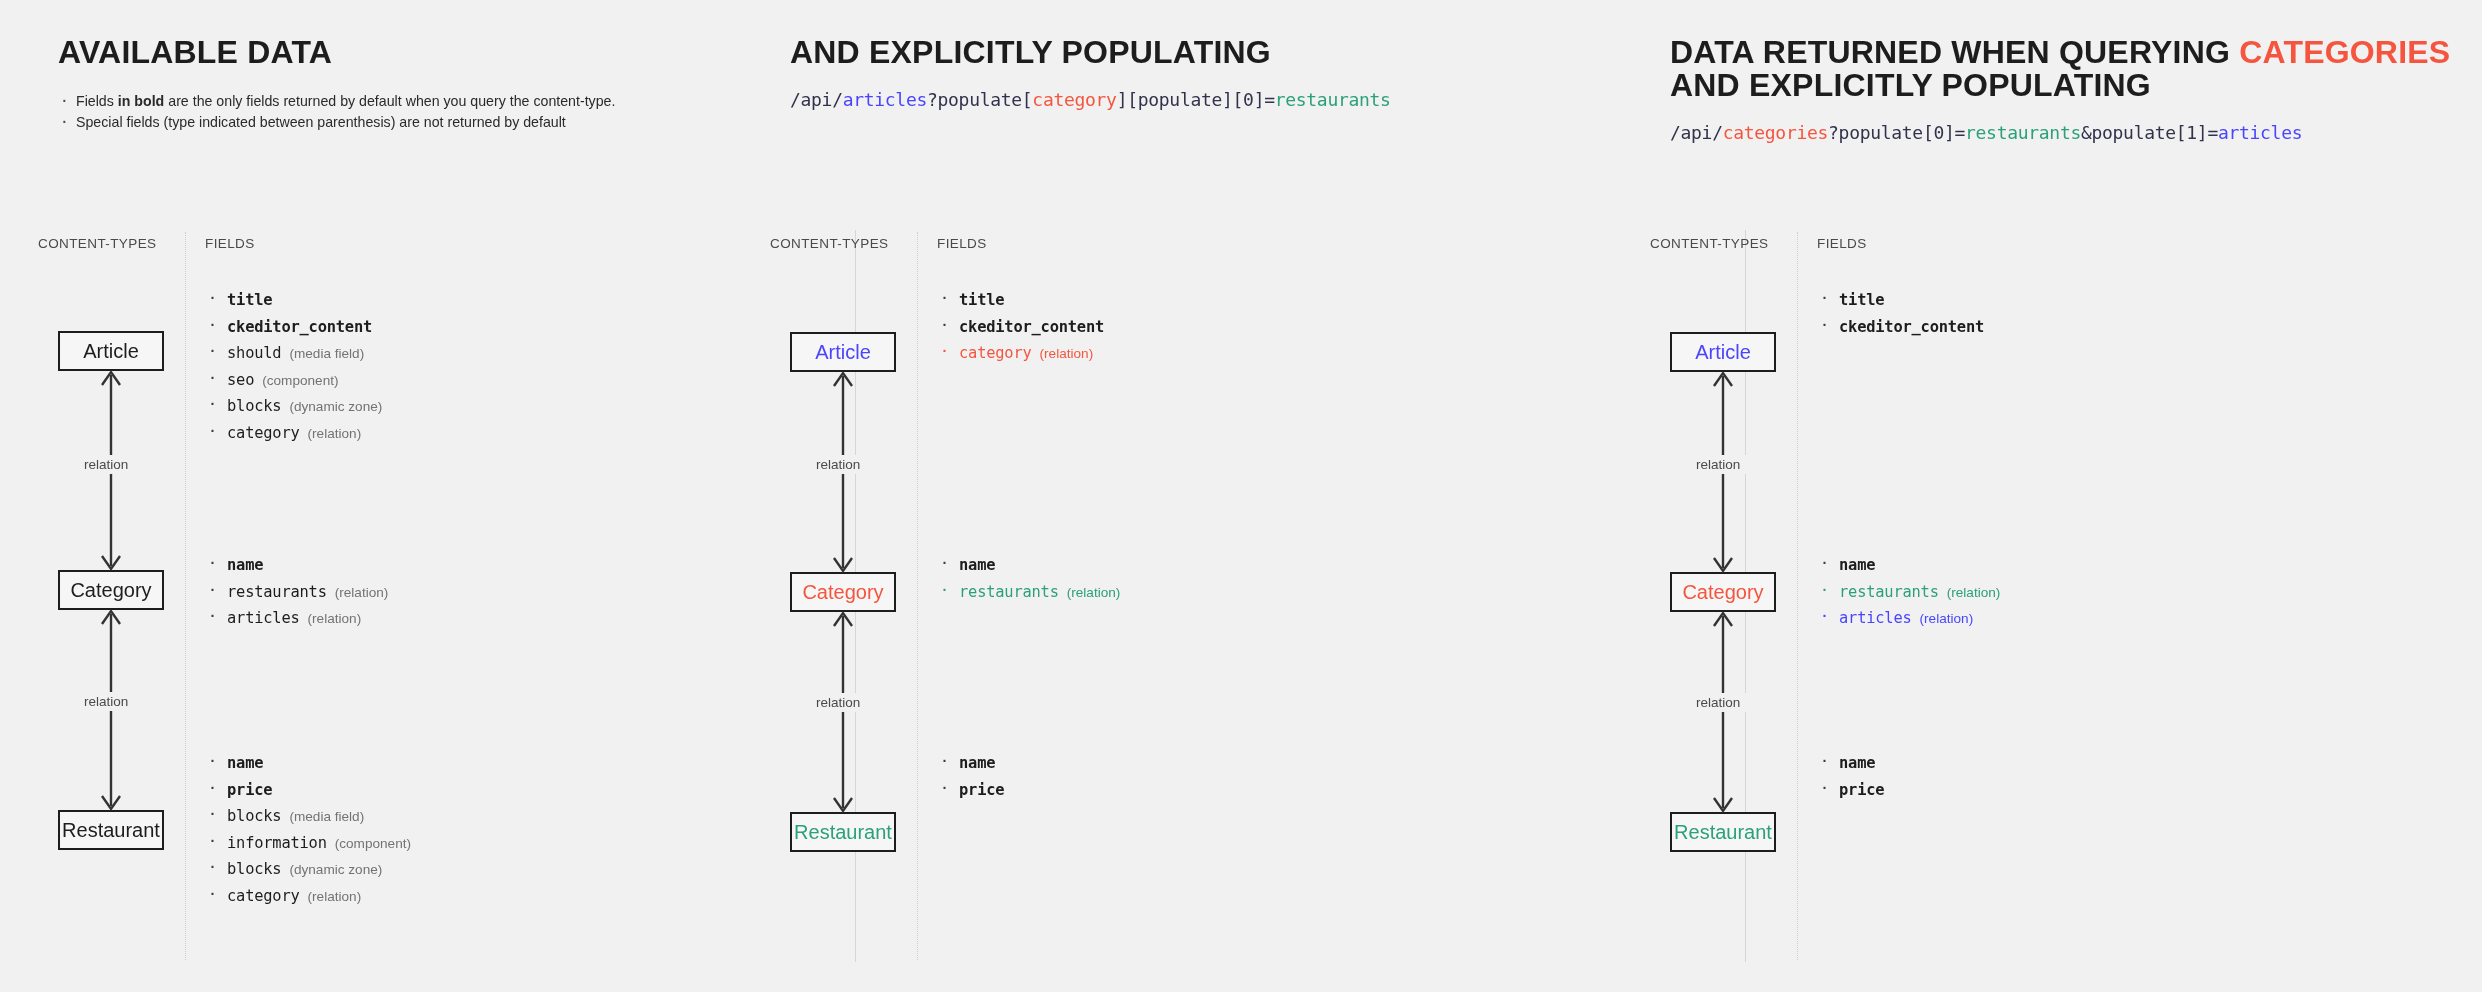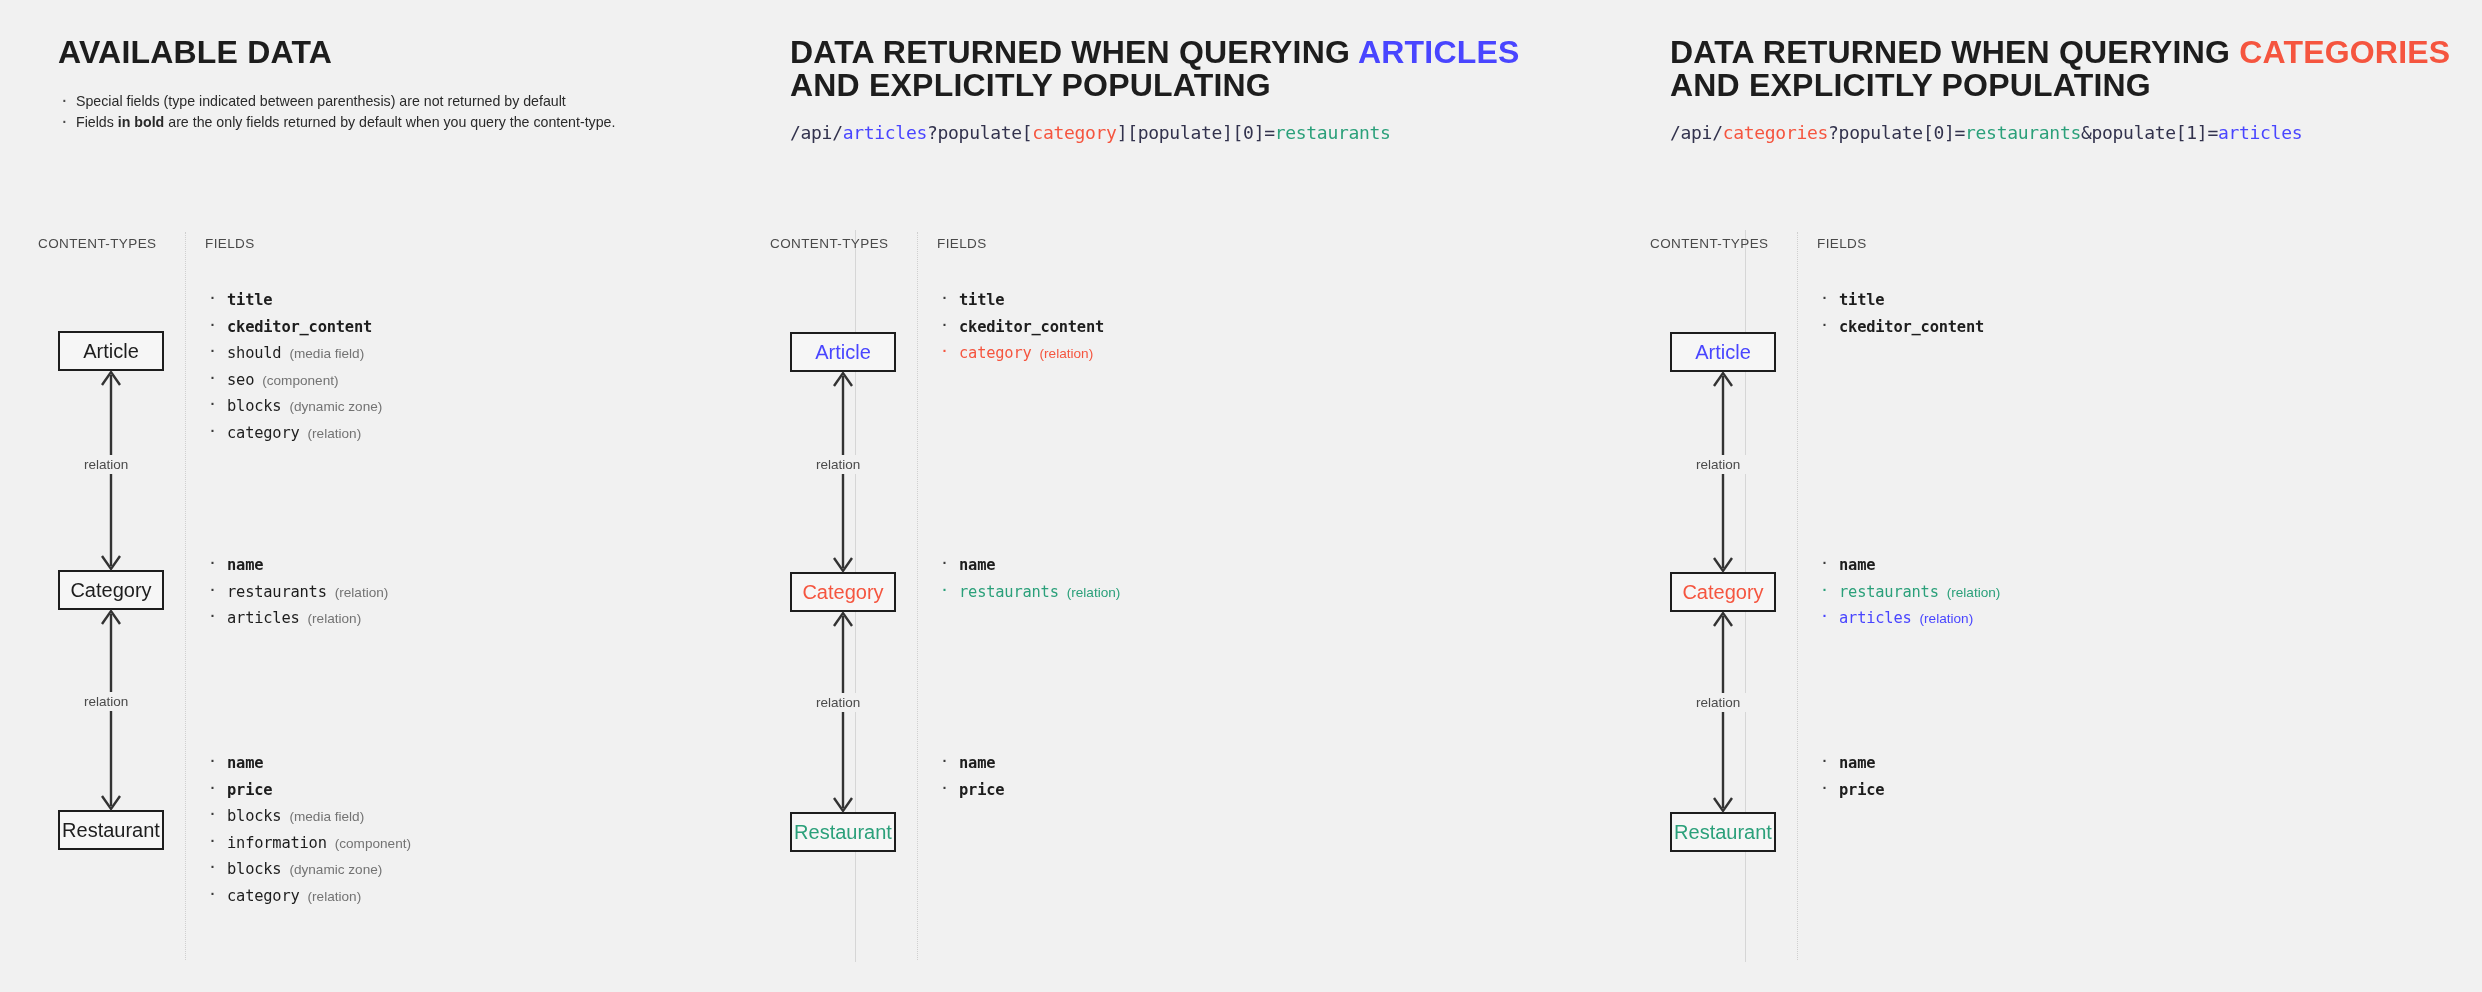--- a/index.html
+++ b/index.html
@@ -184,22 +184,22 @@
   <div class="panel-sep sep-a"></div>
   <div class="panel-sep sep-b"></div>
 
   <div class="panel panel-1">
     <div class="heading-block">
       <div class="heading">AVAILABLE DATA</div>
     </div>
 
     <div class="intro">
       <ul>
+        <li><span>Fields <b>in bold</b> are the only fields returned by default when you query the content-type.</span></li>
         <li><span>Special fields (type indicated between parenthesis) are not returned by default</span></li>
-        <li><span>Fields <b>in bold</b> are the only fields returned by default when you query the content-type.</span></li>
       </ul>
     </div>
 
     <div class="dotted-col" style="left:185px;"></div>
     <div class="col-labels" style="left:0;width:722px;">
       <span class="lbl-ct" style="left:38px;">CONTENT-TYPES</span>
       <span class="lbl-fl" style="left:205px;">FIELDS</span>
     </div>
 
     <div class="node" style="left:58px;top:331px;width:106px;height:40px;">
@@ -250,23 +250,20 @@
           <li><span class="fname">blocks</span><span class="ftype">(media field)</span></li>
           <li><span class="fname">information</span><span class="ftype">(component)</span></li>
           <li><span class="fname">blocks</span><span class="ftype">(dynamic zone)</span></li>
           <li><span class="fname">category</span><span class="ftype">(relation)</span></li>
         </ul>
     </div>
   </div>
 
   <div class="panel panel-2">
     <div class="heading-block">
-      <div class="heading">
-        <span>DATA RETURNED WHEN QUERYING </span><span class="accent-blue">ARTICLES</span>
-      </div>
       <div class="heading">AND EXPLICITLY POPULATING</div>
     </div>
 
     <div class="api-line">
       <span>/api/</span><span class="blue">articles</span><span>?populate[</span><span class="red">category</span><span>][populate][0]=</span><span class="green">restaurants</span>
     </div>
 
     <div class="dotted-col" style="left:195px;"></div>
     <div class="col-labels" style="left:0;width:890px;">
       <span class="lbl-ct" style="left:48px;">CONTENT-TYPES</span>

